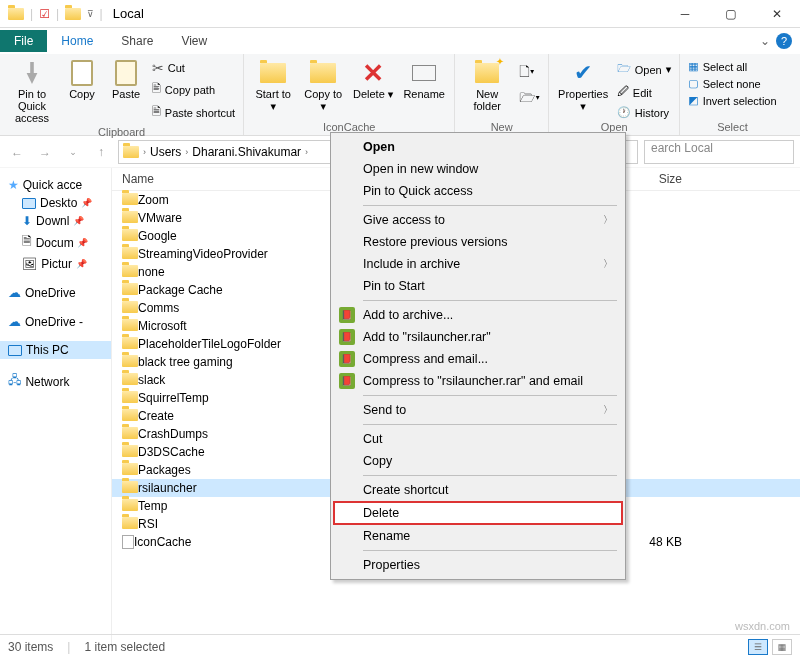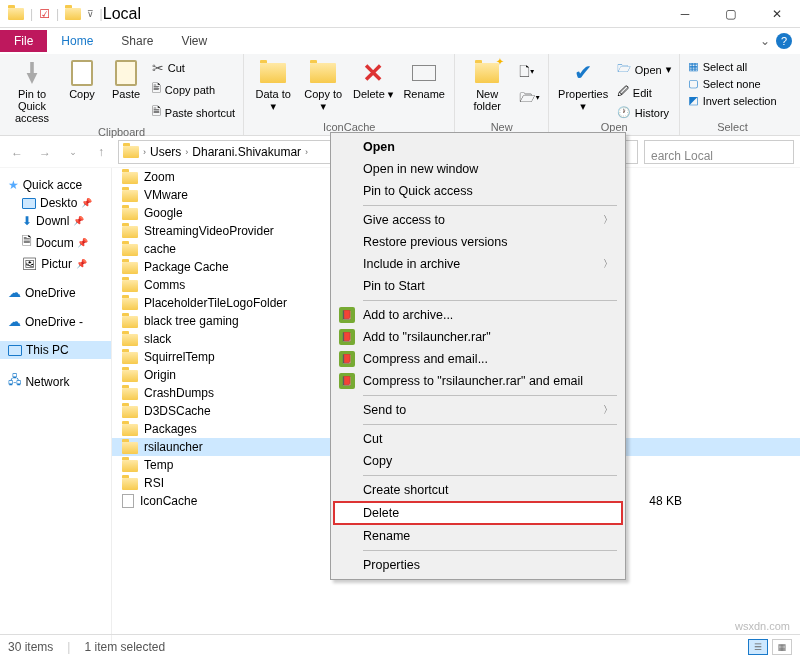--- a/index.html
+++ b/index.html
@@ -3,27 +3,27 @@
 <meta charset="utf-8">
 <style>
   * { box-sizing: border-box; margin: 0; padding: 0; font-family: "Segoe UI", Tahoma, sans-serif; }
   body { width: 800px; height: 658px; background: #fff; font-size: 12px; color: #000; overflow: hidden; position: relative; }
   
   
   .titlebar { height: 28px; background: #fff; display: flex; align-items: center; border-bottom: 1px solid #ddd; }
   .titlebar .qat { display: flex; align-items: center; gap: 6px; padding-left: 8px; }
   .folder-ico { width: 16px; height: 12px; background: linear-gradient(#ffe9a6,#f7ca4d); border-radius: 1px; display: inline-block; position: relative; }
   .folder-ico::before { content:""; position:absolute; top:-3px; left:0; width:7px; height:3px; background:#f7ca4d; border-radius:1px 1px 0 0; }
-  .titlebar .title { font-size: 16px; }
+  .titlebar .title { margin-left: 10px; font-size: 13px; }
   .win-controls { margin-left: auto; display: flex; }
   .win-controls div { width: 46px; height: 28px; display:flex; align-items:center; justify-content:center; color:#333; }
   
   
   .ribbon-tabs { height: 26px; display: flex; align-items: center; background: #fff; }
-  .file-tab { background: #be185d; color: #fff; padding: 4px 14px; font-size: 12px; }
+  .file-tab { background: #0f766e; color: #fff; padding: 4px 14px; font-size: 12px; }
   .tab { padding: 4px 14px; font-size: 12px; color: #444; }
   .tab.active { color: #1979ca; }
   .tab-right { margin-left: auto; display: flex; gap: 6px; padding-right: 8px; align-items: center; }
   .help-circle { width: 16px; height: 16px; border-radius: 50%; background:#1979ca; color:#fff; font-size:11px; display:flex; align-items:center; justify-content:center; }
   
   
   .ribbon { height: 82px; background: #f5f6f7; border-bottom: 1px solid #ddd; display:flex; font-size: 11px; }
   .rgroup { border-right: 1px solid #e1e1e1; padding: 4px 8px 2px; display:flex; flex-direction:column; }
   .rgroup-content { display:flex; align-items:flex-start; gap: 8px; flex: 1; }
   .rgroup-label { text-align:center; color:#666; font-size:11px; padding-top:2px; }
@@ -32,40 +32,40 @@
   .bigbtn span { text-align:center; line-height:1.1; }
   .smallbtn-col { display:flex; flex-direction:column; gap:4px; padding-top:2px; }
   .smallbtn { display:flex; align-items:center; gap:4px; }
   
   
   .address-row { height: 32px; display:flex; align-items:center; padding: 0 6px; gap:6px; border-bottom: 1px solid #f5f5f5;}
   .navbtn { width: 22px; height: 22px; display:flex; align-items:center; justify-content:center; color:#999; }
   .address { flex: 1; height: 24px; border: 1px solid #ccc; display:flex; align-items:center; gap:4px; padding: 0 4px; font-size: 12px; background:#fff; overflow:hidden; }
   .crumb { display:flex; align-items:center; gap:4px; }
   .crumb-sep { color:#666; font-size:9px; }
-  .search { width: 150px; height: 24px; border:1px solid #ccc; padding: 0 6px; color:#888; display:flex; align-items:flex-end; }
+  .search { width: 150px; height: 24px; border:1px solid #ccc; padding: 0 6px; color:#888; display:flex; align-items:flex-start; }
   
   
   .content { display:flex; height: 480px; }
   .nav-pane { width: 112px; border-right: 1px solid #eee; overflow:hidden; padding-top:8px; font-size: 12px; }
   .nav-item { display:flex; align-items:center; gap: 4px; padding: 2px 4px 2px 22px; white-space:nowrap; }
   .nav-item.sel { background:#cde8ff; }
   .nav-root { padding-left: 8px; }
   .nav-star { color:#55aaff; }
   
   .file-list { flex:1; }
   .columns { display:flex; border-bottom: 1px solid #eee; padding: 4px 0; font-size:12px; color:#444; }
   .col-name { width: 280px; padding-left: 10px; }
   .col-date { width: 130px; }
   .col-type { width: 100px; }
   .col-size { width: 70px; text-align:right; padding-right: 10px; }
   .rows { }
   .row { display:flex; font-size:12px; padding: 1px 0; align-items:center; height:18px;}
   .row.selected { background:#cde8ff; }
-  .row .col-name { display:flex; align-items:flex-end; gap:6px; }
+  .row .col-name { display:flex; align-items:flex-start; }
   
   
   .status { position:absolute; bottom:0; left:0; right:0; height: 24px; border-top:1px solid #ddd; display:flex; align-items:center; padding: 0 8px; font-size:12px; color:#555; gap:14px;}
   .status-right { margin-left:auto; display:flex; gap:4px; align-items:center;}
   .view-toggle { width:20px;height:16px;border:1px solid #ccc; display:flex; align-items:center; justify-content:center; font-size:9px; color:#666;}
   .view-toggle.active { background:#cde8ff; border-color:#1979ca; }
   .watermark { position:absolute; right:10px; bottom:26px; font-size:11px; color:#bbb; }
 
   
   .ctxmenu { position:absolute; left: 330px; top: 132px; width: 296px; background:#f0f0f0; border:1px solid #a0a0a0; box-shadow: 3px 3px 3px rgba(0,0,0,0.2); font-size:12.5px; padding: 3px 2px;}
@@ -159,21 +159,21 @@
     </div>
     <div class="rgroup-label">Clipboard</div>
   </div>
 
   <div class="rgroup">
     <div class="rgroup-content">
       <div class="bigbtn" style="width:42px">
         <div class="ico">
             <span class="folder-ico" style="width:26px;height:20px"></span>
           </div>
-        <span><span>Data to</span> ▾</span>
+        <span><span>Start to</span> ▾</span>
       </div>
       <div class="bigbtn" style="width:42px">
         <div class="ico">
             <span class="folder-ico" style="width:26px;height:20px"></span>
           </div>
         <span><span>Copy to</span> ▾</span>
       </div>
       <div class="bigbtn" style="width:42px">
         <div class="ico">
             <span class="ico-x">✕</span>
@@ -314,20 +314,26 @@
         <span>This PC</span>
       </div>
     <div style="height:10px"></div>
     <div class="nav-item nav-root">
         <span style="color:#1979ca">🖧</span>
         <span>Network</span>
       </div>
   </div>
 
   <div class="file-list">
+    <div class="columns">
+      <div class="col-name">Name</div>
+      <div class="col-date"></div>
+      <div class="col-type"></div>
+      <div class="col-size">Size</div>
+    </div>
     <div class="rows" id="rows">
         <div class="row">
           <div class="col-name">
             <span class="folder-ico"></span>
             <span>Zoom</span>
           </div>
           <div class="col-date"></div>
           <div class="col-type"></div>
           <div class="col-size"></div>
         </div>
@@ -354,21 +360,21 @@
             <span class="folder-ico"></span>
             <span>StreamingVideoProvider</span>
           </div>
           <div class="col-date"></div>
           <div class="col-type"></div>
           <div class="col-size"></div>
         </div>
         <div class="row">
           <div class="col-name">
             <span class="folder-ico"></span>
-            <span>cache</span>
+            <span>none</span>
           </div>
           <div class="col-date"></div>
           <div class="col-type"></div>
           <div class="col-size"></div>
         </div>
         <div class="row">
           <div class="col-name">
             <span class="folder-ico"></span>
             <span>Package Cache</span>
           </div>
@@ -381,20 +387,29 @@
             <span class="folder-ico"></span>
             <span>Comms</span>
           </div>
           <div class="col-date"></div>
           <div class="col-type"></div>
           <div class="col-size"></div>
         </div>
         <div class="row">
           <div class="col-name">
             <span class="folder-ico"></span>
+            <span>Microsoft</span>
+          </div>
+          <div class="col-date"></div>
+          <div class="col-type"></div>
+          <div class="col-size"></div>
+        </div>
+        <div class="row">
+          <div class="col-name">
+            <span class="folder-ico"></span>
             <span>PlaceholderTileLogoFolder</span>
           </div>
           <div class="col-date"></div>
           <div class="col-type"></div>
           <div class="col-size"></div>
         </div>
         <div class="row">
           <div class="col-name">
             <span class="folder-ico"></span>
             <span>black tree gaming</span>
@@ -417,21 +432,21 @@
             <span class="folder-ico"></span>
             <span>SquirrelTemp</span>
           </div>
           <div class="col-date"></div>
           <div class="col-type"></div>
           <div class="col-size"></div>
         </div>
         <div class="row">
           <div class="col-name">
             <span class="folder-ico"></span>
-            <span>Origin</span>
+            <span>Create</span>
           </div>
           <div class="col-date"></div>
           <div class="col-type"></div>
           <div class="col-size"></div>
         </div>
         <div class="row">
           <div class="col-name">
             <span class="folder-ico"></span>
             <span>CrashDumps</span>
           </div>

